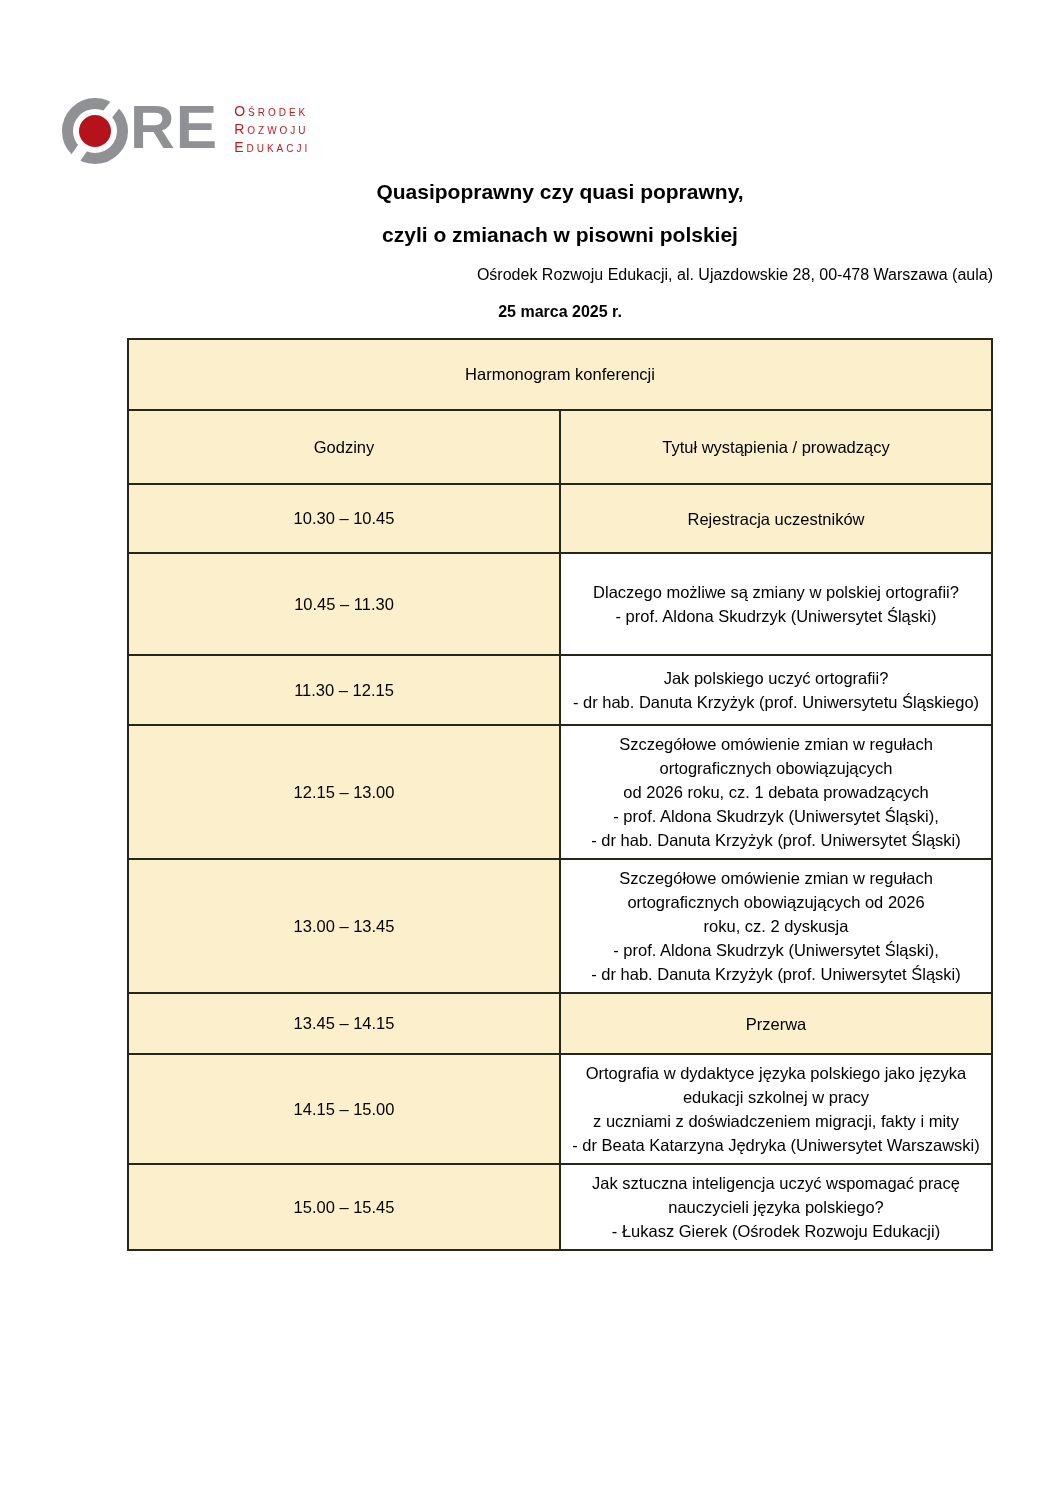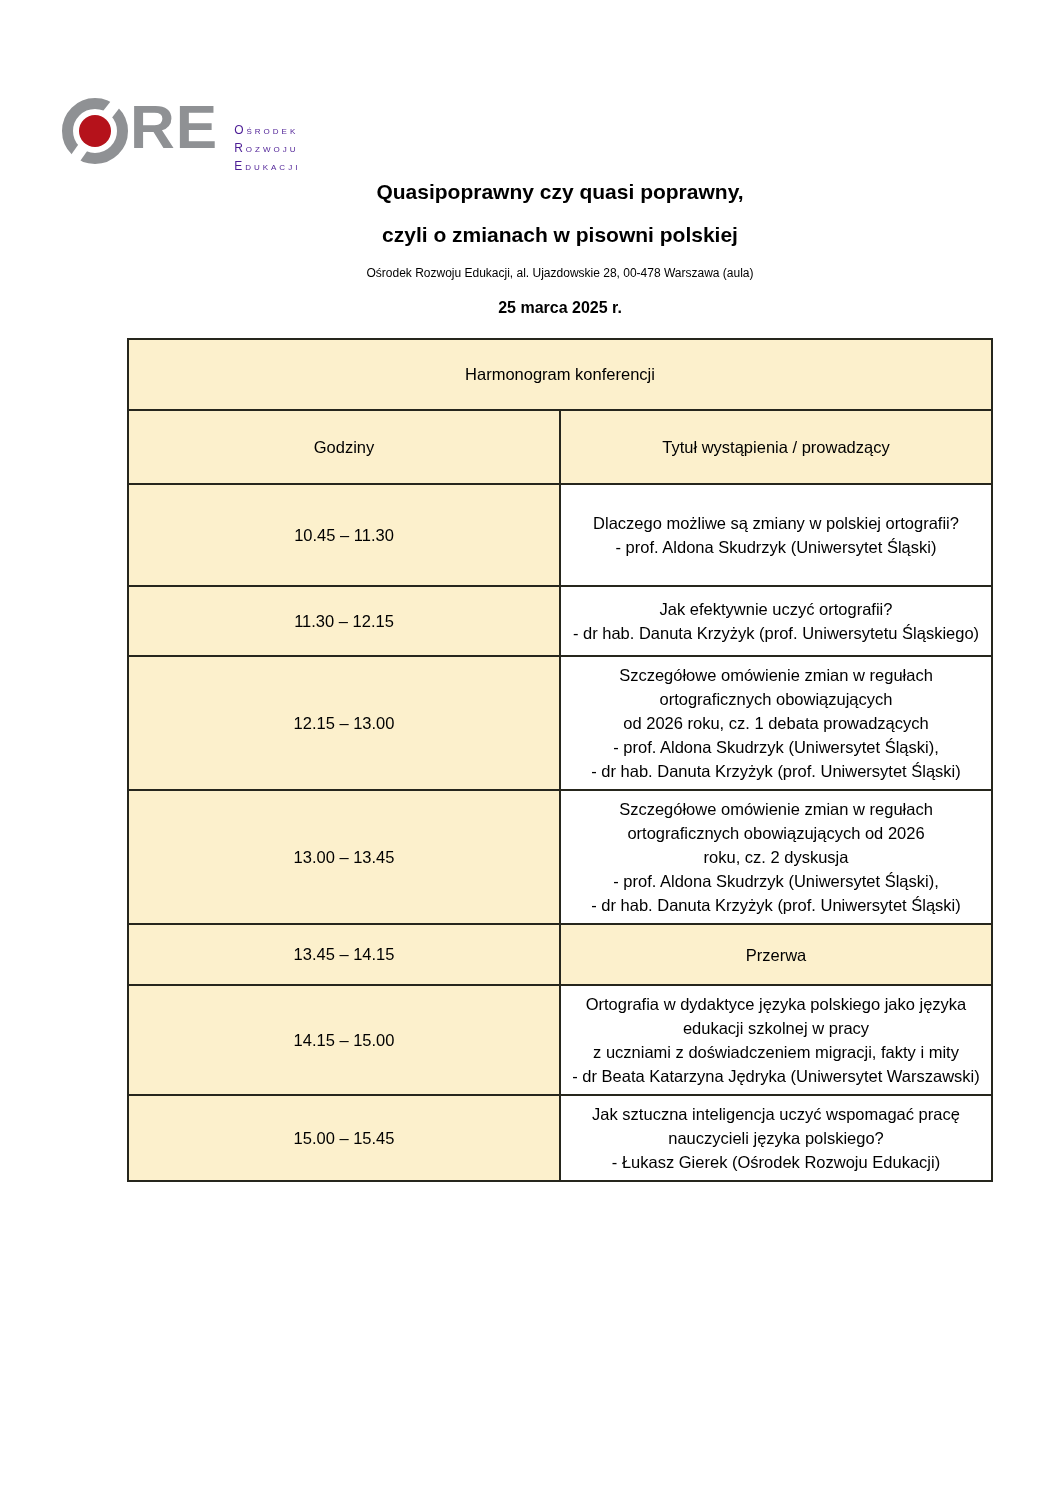--- a/index.html
+++ b/index.html
@@ -24,29 +24,29 @@
   .logo-gap.g2 { transform:rotate(215deg); }
   .logo-dot {
     position:absolute; width:32px; height:32px; border-radius:50%;
     background:var(--logo-red,#b5121b); left:17px; top:17px;
   }
   .logo-letters {
     font-size:62px; line-height:62px; font-weight:600; letter-spacing:1px;
     color:var(--logo-gray,#8f9194); margin-left:2px;
   }
   .logo-text {
-    margin-left:16px; margin-top:25px;
-    color:#4c1d95; font-variant:small-caps; letter-spacing:3px;
-    font-size:12px; line-height:18px;
+    margin-left:16px; margin-top:6px;
+    color:#b91c1c; font-variant:small-caps; letter-spacing:3px;
+    font-size:14px; line-height:18px;
   }
 
   
   .headings { position:absolute; left:127px; top:180px; width:866px; text-align:center; }
   .title { font-size:21px; font-weight:bold; margin:0 0 19px 0; }
-  .address { font-size:12px; margin:0 0 19px 0; }
+  .address { font-size:16px; margin:0 0 19px 0;text-align:right; }
   .date { font-size:16px; font-weight:bold; margin:6px; }
 
   
   .sched { position:absolute; left:127px; top:338px; width:866px;
            border-collapse:collapse; table-layout:fixed; }
   .sched td {
     border:2px solid var(--border-col,#26261d);
     background:var(--cell-bg,#fcf0cc);
     text-align:center; vertical-align:middle;
     font-size:16.5px; padding:6px 8px; box-sizing:border-box;margin-top:32px;
@@ -87,31 +87,37 @@
   <thead>
     <tr>
       <td colspan="2" class="caption-cell">Harmonogram konferencji</td>
     </tr>
     <tr class="colhead-row">
       <td class="time-cell">Godziny</td>
       <td>Tytuł wystąpienia / prowadzący</td>
     </tr>
   </thead>
   <tbody id="rows-body">
+      <tr style="height: 69px;">
+        <td class="time-cell">10.30 – 10.45</td>
+        <td class="desc-cell">
+          <div class="line">Rejestracja uczestników</div>
+        </td>
+      </tr>
       <tr style="height: 102px;">
         <td class="time-cell">10.45 – 11.30</td>
         <td class="desc-cell plain">
           <div class="line">Dlaczego możliwe są zmiany w polskiej ortografii?</div>
           <div class="line">- prof. Aldona Skudrzyk (Uniwersytet Śląski)</div>
         </td>
       </tr>
       <tr style="height: 70px;">
         <td class="time-cell">11.30 – 12.15</td>
         <td class="desc-cell plain">
-          <div class="line">Jak efektywnie uczyć ortografii?</div>
+          <div class="line">Jak polskiego uczyć ortografii?</div>
           <div class="line">- dr hab. Danuta Krzyżyk (prof. Uniwersytetu Śląskiego)</div>
         </td>
       </tr>
       <tr style="height: 120px;">
         <td class="time-cell">12.15 – 13.00</td>
         <td class="desc-cell plain">
           <div class="line">Szczegółowe omówienie zmian w regułach ortograficznych obowiązujących</div>
           <div class="line">od 2026 roku, cz. 1 debata prowadzących</div>
           <div class="line">- prof. Aldona Skudrzyk (Uniwersytet Śląski),</div>
           <div class="line">- dr hab. Danuta Krzyżyk (prof. Uniwersytet Śląski)</div>

